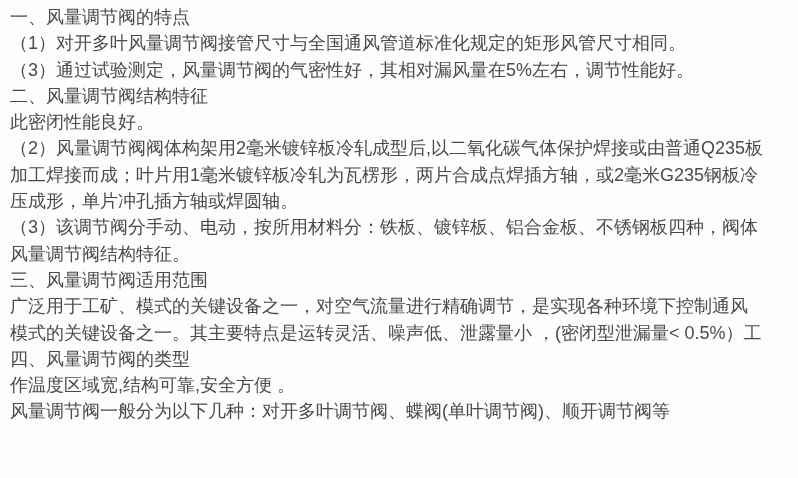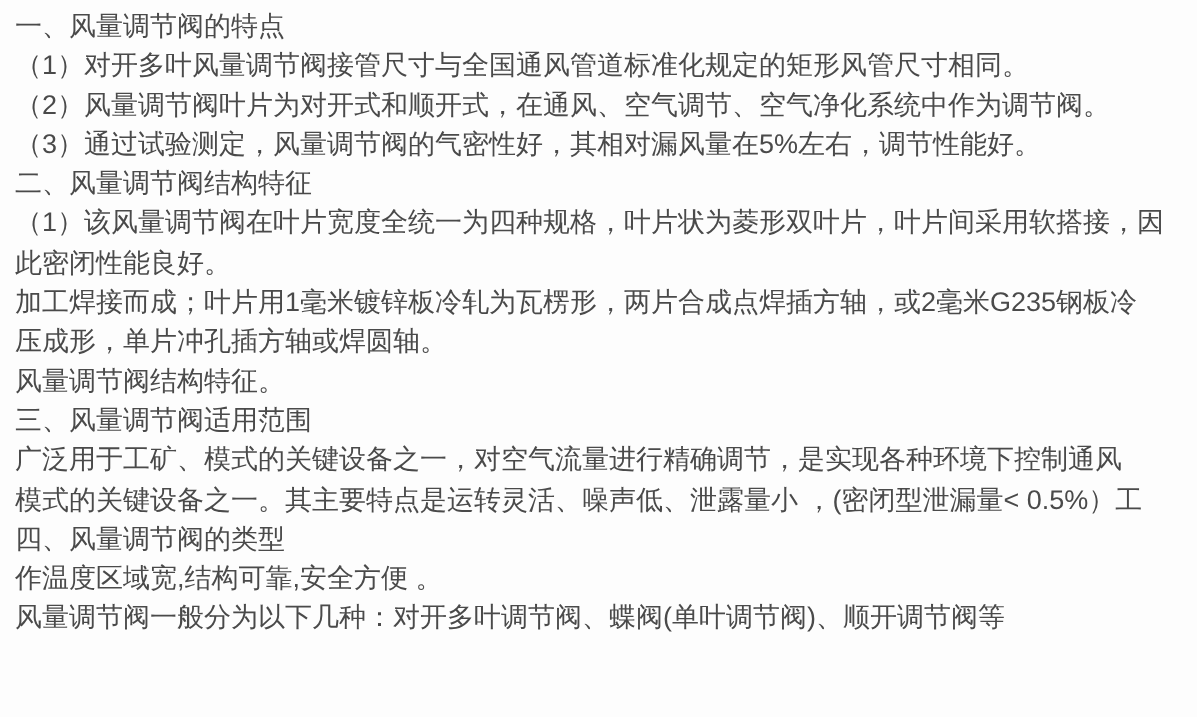--- a/index.html
+++ b/index.html
@@ -29,28 +29,28 @@
     overflow: hidden;
   }
 </style>
 </head>
 <body>
 
 <div class="doc">
 
   <div class="line">一、风量调节阀的特点</div>
   <div class="line">（1）对开多叶风量调节阀接管尺寸与全国通风管道标准化规定的矩形风管尺寸相同。</div>
-  <div class="line">（2）风量调节阀叶片为对开式和顺开式，在通风、空气调节、空气净化系统中作为调节阀。</div>
   <div class="line">（3）通过试验测定，风量调节阀的气密性好，其相对漏风量在5%左右，调节性能好。</div>
 
   <div class="line">二、风量调节阀结构特征</div>
-  <div class="line">（1）该风量调节阀在叶片宽度全统一为四种规格，叶片状为菱形双叶片，叶片间采用软搭接，因</div>
   <div class="line">此密闭性能良好。</div>
+  <div class="line">（2）风量调节阀阀体构架用2毫米镀锌板冷轧成型后,以二氧化碳气体保护焊接或由普通Q235板</div>
   <div class="line">加工焊接而成；叶片用1毫米镀锌板冷轧为瓦楞形，两片合成点焊插方轴，或2毫米G235钢板冷</div>
   <div class="line">压成形，单片冲孔插方轴或焊圆轴。</div>
+  <div class="line">（3）该调节阀分手动、电动，按所用材料分：铁板、镀锌板、铝合金板、不锈钢板四种，阀体</div>
   <div class="line">风量调节阀结构特征。</div>
 
   <div class="line">三、风量调节阀适用范围</div>
   <div class="line">广泛用于工矿、模式的关键设备之一，对空气流量进行精确调节，是实现各种环境下控制通风</div>
   <div class="line">模式的关键设备之一。其主要特点是运转灵活、噪声低、泄露量小 ，(密闭型泄漏量&lt; 0.5%）工</div>
   <div class="line">四、风量调节阀的类型</div>
 
   <div class="line">作温度区域宽,结构可靠,安全方便 。</div>
   <div class="line">风量调节阀一般分为以下几种：对开多叶调节阀、蝶阀(单叶调节阀)、顺开调节阀等</div>
 

